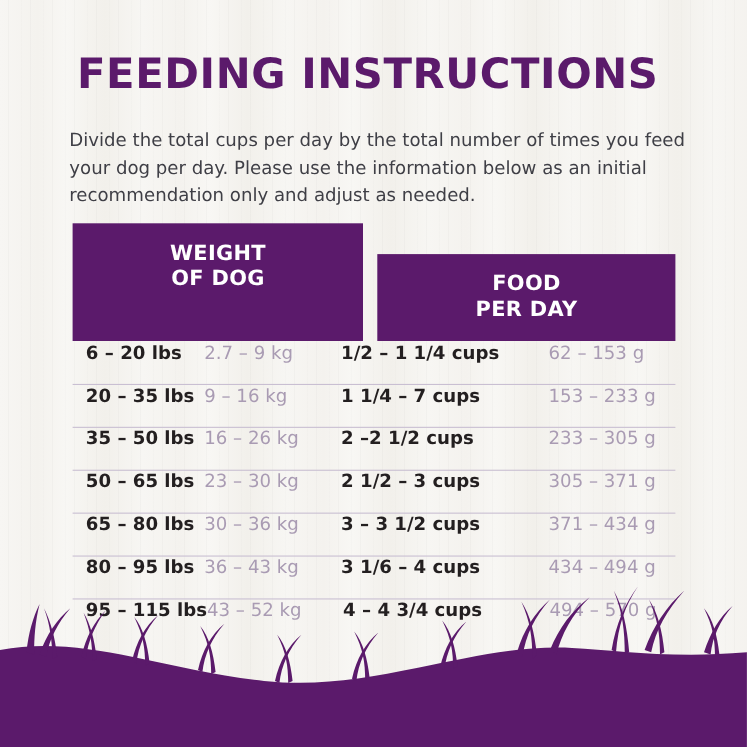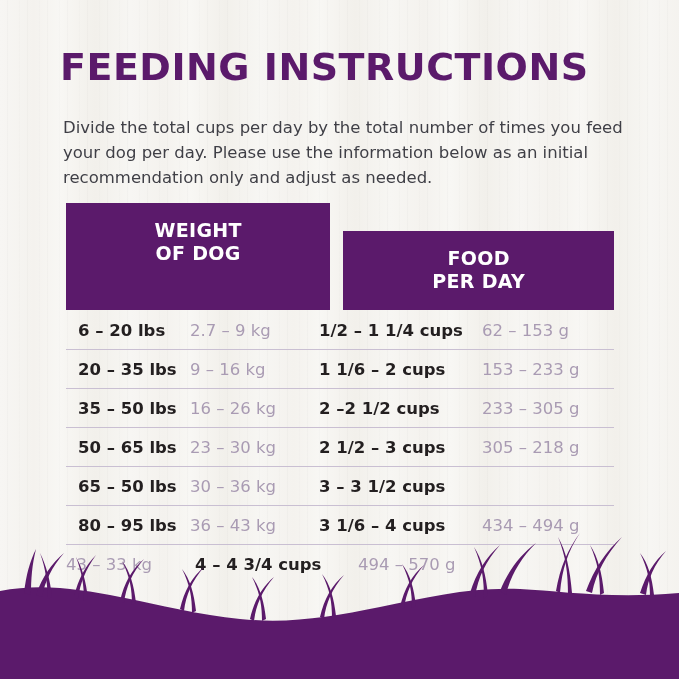--- a/index.html
+++ b/index.html
@@ -31,21 +31,21 @@
         #f7f6f3 0px,
         #f4f2ee 34px,
         #f8f7f4 60px,
         #f2f0eb 95px,
         #f7f6f3 130px);
     box-sizing: border-box;
     overflow: hidden;
   }
   .title {
     position: absolute;
-    left: 60px;
+    left: 70px;
     top: 45px;
     font-size: 38px;
     font-weight: bold;
     letter-spacing: 0.5px;
     color: #5b1a6b;
     font-family: "DejaVu Sans", sans-serif;
   }
   .intro {
     position: absolute;
     left: 63px;
@@ -78,21 +78,20 @@
     font-family: "DejaVu Sans", sans-serif;
   }
   .head-cell.weight { width: 288px; }
   .head-cell.food { width: 295px; margin-top: 28px; }
 
   .body-rows {
     margin-top: 1px;
   }
   .row {
     display: flex;
-    align-items: center;
     height: 38px;
     border-bottom: 1px solid #c9bfd2;
   }
   .row:last-child { border-bottom: none; }
 
   .cell {
     font-size: 16.5px;
     font-family: "DejaVu Sans", sans-serif;
     white-space: nowrap;
   }
@@ -110,20 +109,21 @@
   .c-cups {
     width: 176px;
     padding-left: 13px;
     box-sizing: border-box;
     font-weight: bold;
     color: #231f20;
   }
   .c-g {
     width: 120px;
     color: #a99bb3;
+    margin-left: 32px;
   }
 
   .grass {
     position: absolute;
     left: 0;
     bottom: 0;
     width: 679px;
     height: 160px;
   }
 </style>
@@ -154,53 +154,55 @@
       <div class="row">
         <div class="cell c-lbs">6 – 20 lbs</div>
         <div class="cell c-kg">2.7 – 9 kg</div>
         <div class="cell c-cups">1/2 – 1 1/4 cups</div>
         <div class="cell c-g">62 – 153 g</div>
       </div>
 
       <div class="row">
         <div class="cell c-lbs">20 – 35 lbs</div>
         <div class="cell c-kg">9 – 16 kg</div>
-        <div class="cell c-cups">1 1/6 – 2 cups</div>
+        <div class="cell c-cups">1 1/4 – 7 cups</div>
         <div class="cell c-g">153 – 233 g</div>
       </div>
 
       <div class="row">
         <div class="cell c-lbs">35 – 50 lbs</div>
         <div class="cell c-kg">16 – 26 kg</div>
         <div class="cell c-cups">2 –2 1/2 cups</div>
         <div class="cell c-g">233 – 305 g</div>
       </div>
 
       <div class="row">
         <div class="cell c-lbs">50 – 65 lbs</div>
         <div class="cell c-kg">23 – 30 kg</div>
         <div class="cell c-cups">2 1/2 – 3 cups</div>
-        <div class="cell c-g">305 – 218 g</div>
-      </div>
-
-      <div class="row">
-        <div class="cell c-lbs">65 – 50 lbs</div>
+        <div class="cell c-g">305 – 371 g</div>
+      </div>
+
+      <div class="row">
+        <div class="cell c-lbs">65 – 80 lbs</div>
         <div class="cell c-kg">30 – 36 kg</div>
         <div class="cell c-cups">3 – 3 1/2 cups</div>
+        <div class="cell c-g">371 – 434 g</div>
       </div>
 
       <div class="row">
         <div class="cell c-lbs">80 – 95 lbs</div>
         <div class="cell c-kg">36 – 43 kg</div>
         <div class="cell c-cups">3 1/6 – 4 cups</div>
         <div class="cell c-g">434 – 494 g</div>
       </div>
 
       <div class="row">
-        <div class="cell c-kg">43 – 33 kg</div>
+        <div class="cell c-lbs">95 – 115 lbs</div>
+        <div class="cell c-kg">43 – 52 kg</div>
         <div class="cell c-cups">4 – 4 3/4 cups</div>
         <div class="cell c-g">494 – 570 g</div>
       </div>
 
     </div>
   </div>
 
   <svg class="grass" viewBox="0 0 679 160" preserveAspectRatio="none">
     <path fill="#5b1a6b" d="M0,72 C40,64 80,70 120,78 C160,86 200,96 240,100 C290,105 330,98 380,88 C430,78 470,68 520,70 C560,72 610,80 679,74 L679,160 L0,160 Z"></path>
     <g fill="#5b1a6b">

